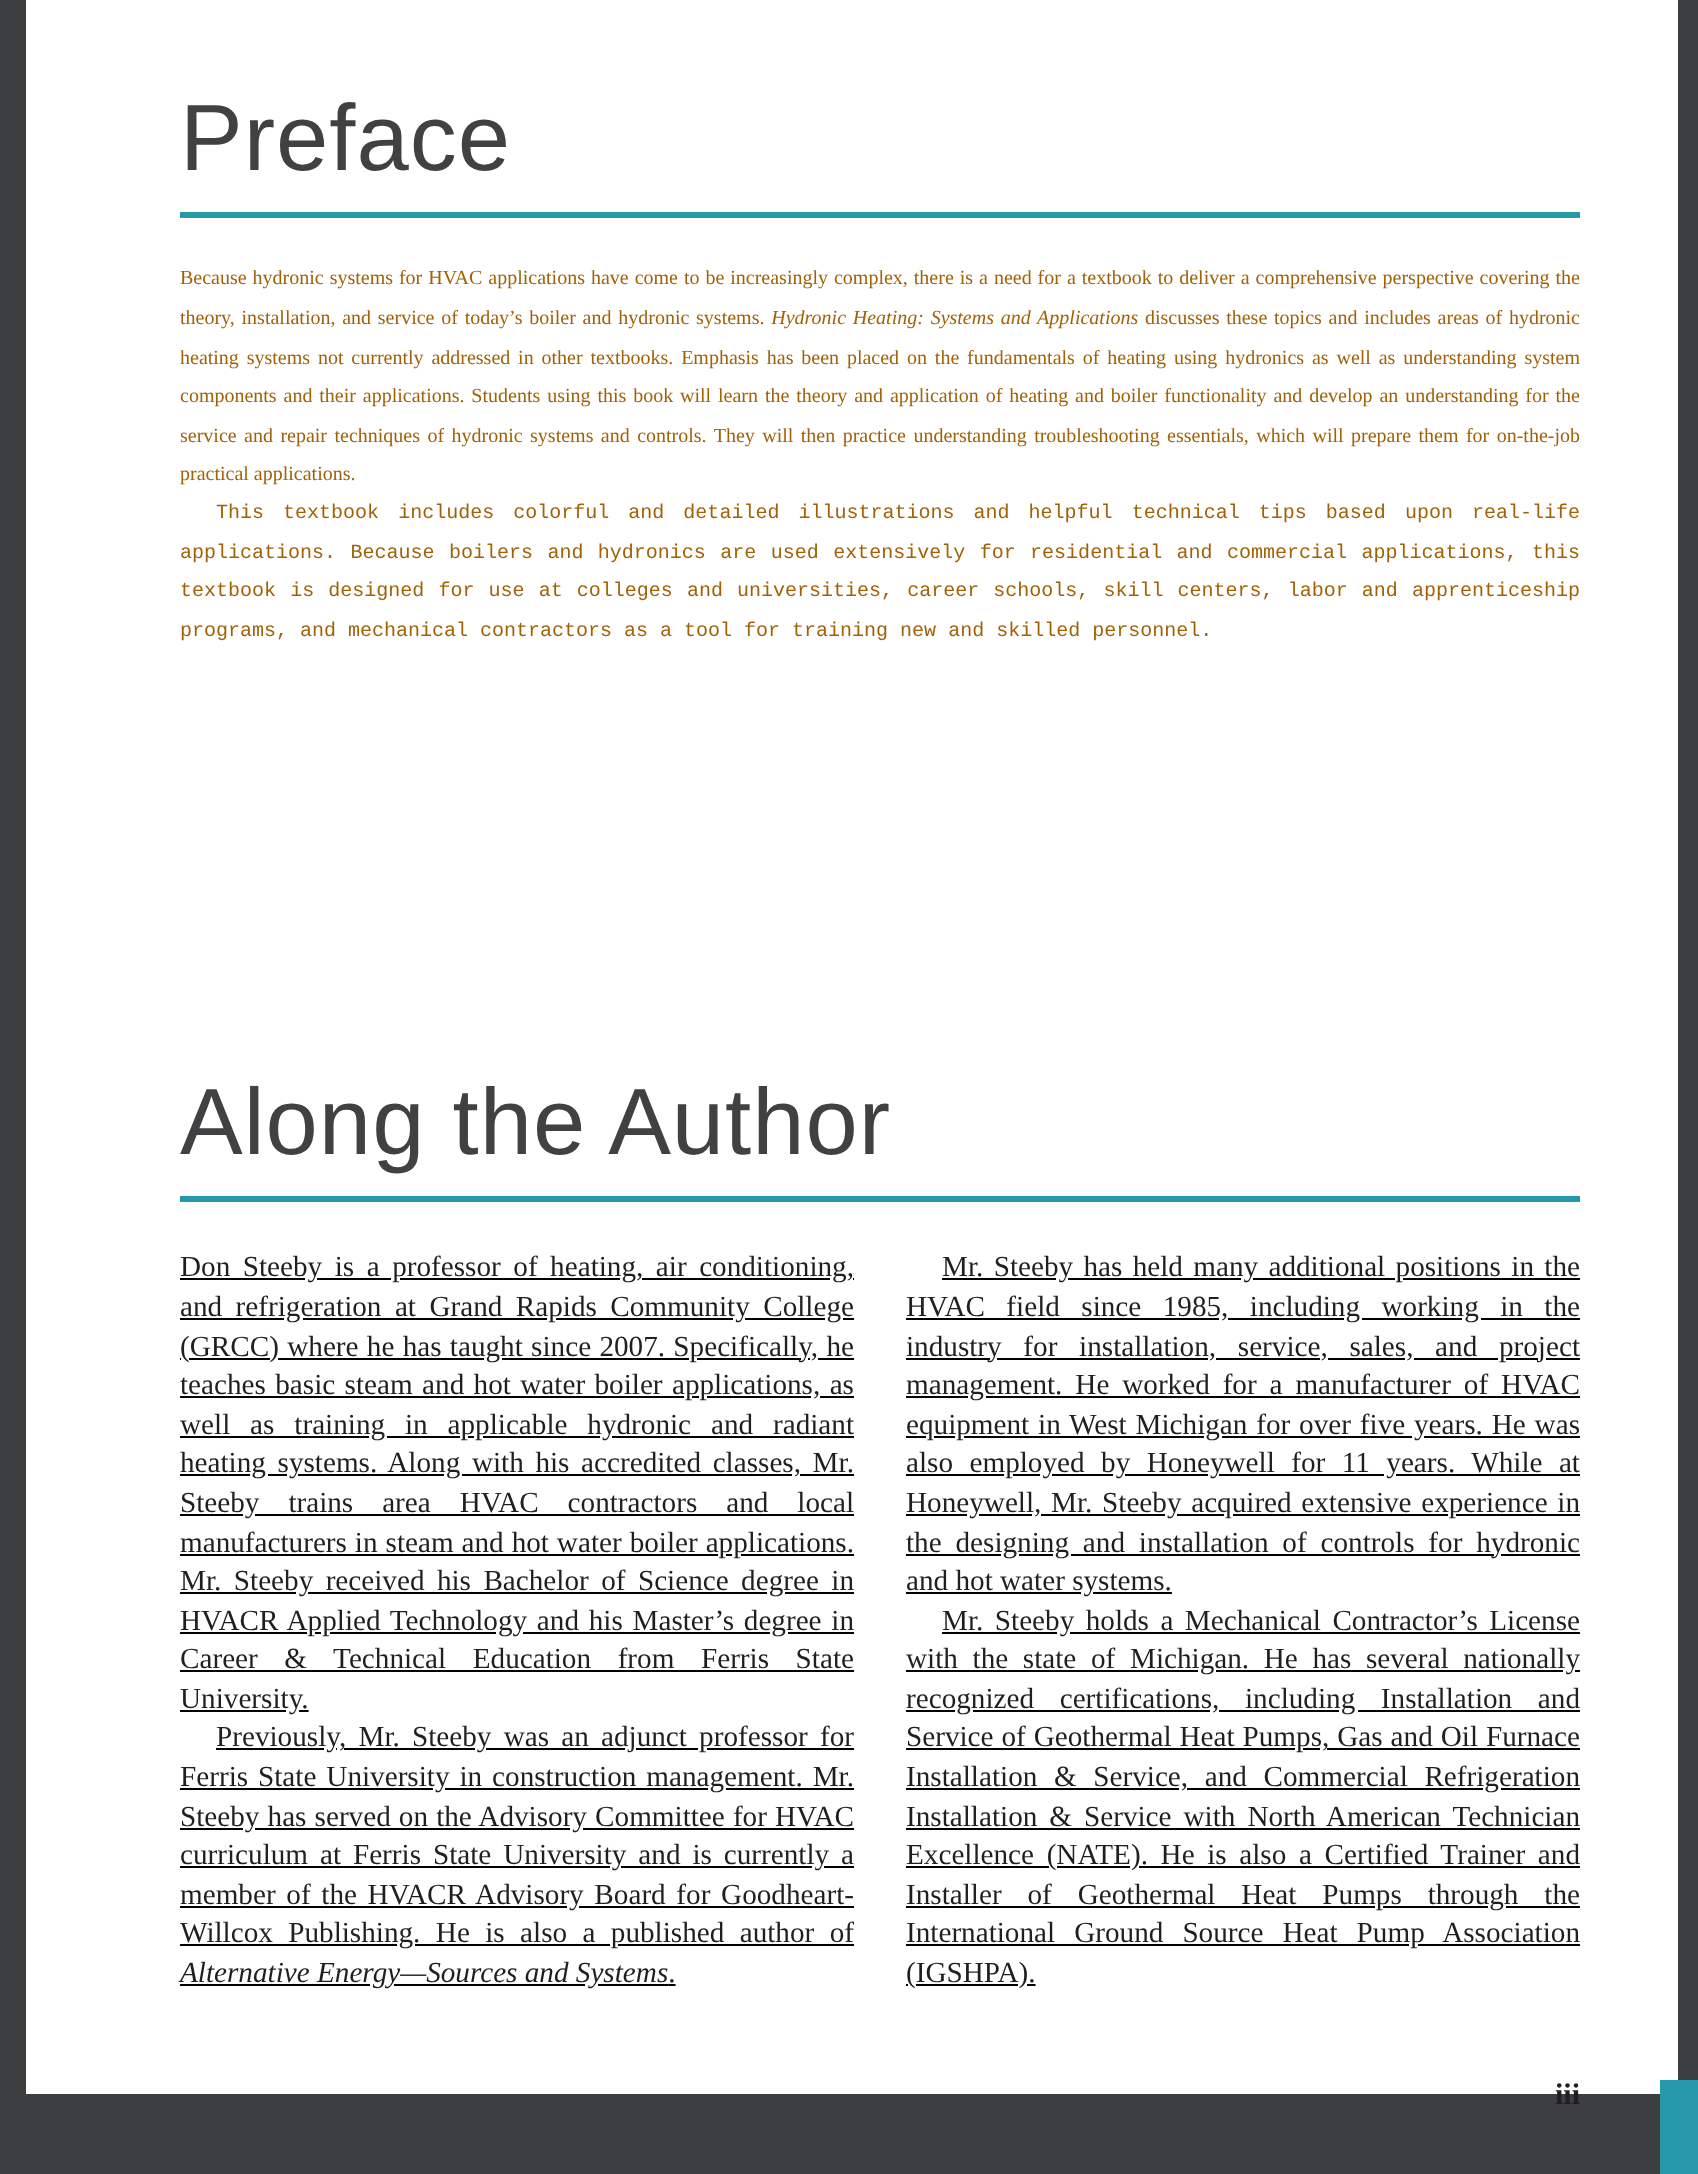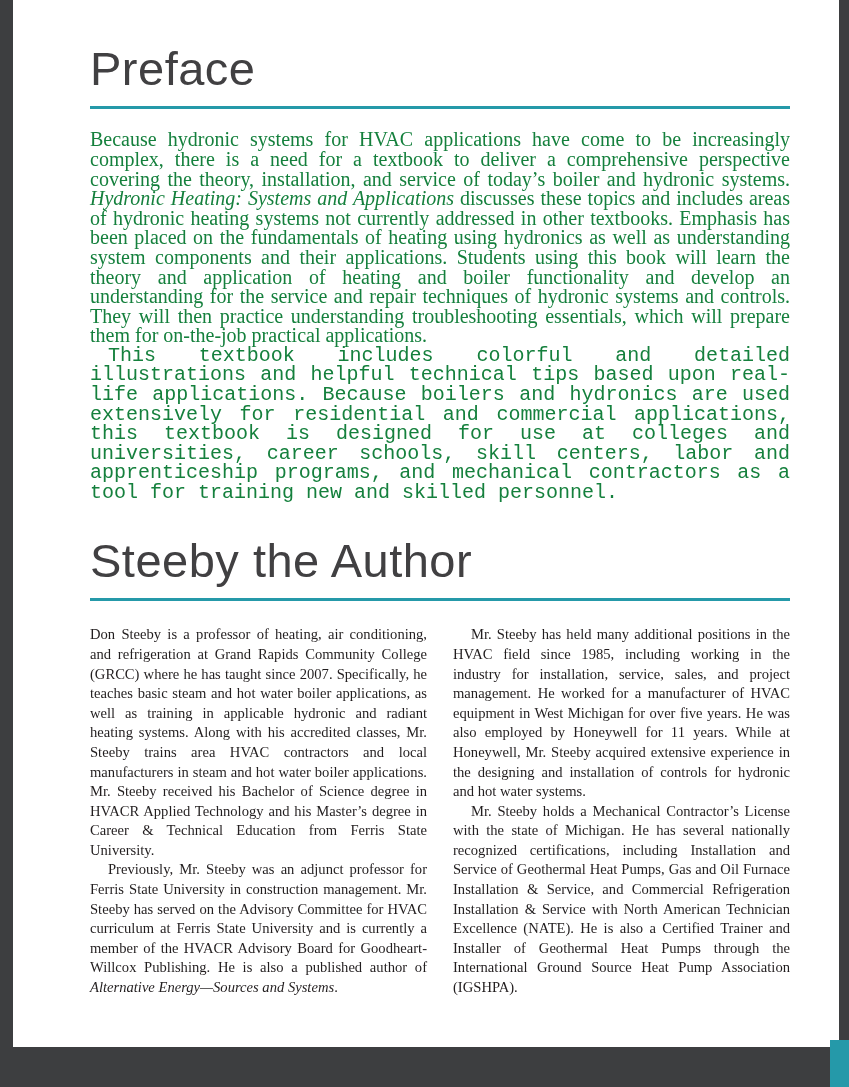--- a/index.html
+++ b/index.html
@@ -64,40 +64,41 @@
   }
   .rule {
     border: none;
     height: 3px;
     background: #2599a9;
     margin: 13px 0 0 0;
   }
 
   .body-text {
     margin-top: 21px;
-    font-size: 20px;
+    font-size: 10px;
     line-height: 19.6px;
-    color: #15803d;
+    color: #a16207;
     text-align: justify;
   }
   .body-text p {
     margin: 0;
   }
   .body-text p.indent {
     text-indent: 18px;
     font-family: Liberation Mono, monospace;
   }
   .body-text em {
     font-style: italic;
   }
 
   .columns {
     display: flex;
     gap: 26px;
     margin-top: 24px;
+    text-decoration: underline;
   }
   .col {
     flex: 1;
     font-size: 14.6px;
     line-height: 19.6px;
     color: #221e1f;
     text-align: justify;
   }
   .col p { margin: 0; }
   .col p.indent { text-indent: 18px; }
@@ -127,28 +128,29 @@
   <div class="preface-section">
     <h1 class="section-title">Preface</h1>
     <hr class="rule">
     <div class="body-text">
       <p><span>Because hydronic systems for HVAC applications have come to be increasingly complex, there is a need for a textbook to deliver a comprehensive perspective covering the theory, installation, and service of today’s boiler and hydronic systems. </span><em>Hydronic Heating: Systems and Applications</em><span> discusses these topics and includes areas of hydronic heating systems not currently addressed in other textbooks.  Emphasis has been placed on the fundamentals of heating using hydronics as well as understanding system components and their applications.  Students using this book will learn the theory and application of heating and boiler functionality and develop an understanding for the service and repair techniques of hydronic systems and controls. They will then practice understanding troubleshooting essentials, which will prepare them for on-the-job practical applications.</span></p>
       <p class="indent">This textbook includes colorful and detailed illustrations and helpful technical tips based upon real-life applications. Because boilers and hydronics are used extensively for residential and commercial applications, this textbook is designed for use at colleges and universities, career schools, skill centers, labor and apprenticeship programs, and mechanical contractors as a tool for training new and skilled personnel.</p>
     </div>
   </div>
 
   <div class="about-section">
-    <h1 class="section-title">Steeby the Author</h1>
+    <h1 class="section-title">Along the Author</h1>
     <hr class="rule">
     <div class="columns">
       <div class="col">
         <p>Don Steeby is a professor of heating, air conditioning, and refrigeration at Grand Rapids Community College (GRCC) where he has taught since 2007. Specifically, he teaches basic steam and hot water boiler applications, as well as training in applicable hydronic and radiant heating systems. Along with his accredited classes, Mr. Steeby trains area HVAC contractors and local manufacturers in steam and hot water boiler applications. Mr. Steeby received his Bachelor of Science degree in HVACR Applied Technology and his Master’s degree in Career &amp; Technical Education from Ferris State University.</p>
         <p class="indent"><span>Previously, Mr. Steeby was an adjunct professor for Ferris State University in construction management. Mr. Steeby has served on the Advisory Committee for HVAC curriculum at Ferris State University and is currently a member of the HVACR Advisory Board for Goodheart-Willcox Publishing. He is also a published author of </span><em>Alternative Energy—Sources and Systems</em><span>.</span></p>
       </div>
       <div class="col">
         <p class="indent">Mr. Steeby has held many additional positions in the HVAC field since 1985, including working in the industry for installation, service, sales, and project management. He worked for a manufacturer of HVAC equipment in West Michigan for over five years. He was also employed by Honeywell for 11 years. While at Honeywell, Mr. Steeby acquired extensive experience in the designing and installation of controls for hydronic and hot water systems.</p>
         <p class="indent">Mr. Steeby holds a Mechanical Contractor’s License with the state of Michigan. He has several nationally recognized certifications, including Installation and Service of Geothermal Heat Pumps, Gas and Oil Furnace Installation &amp; Service, and Commercial Refrigeration Installation &amp; Service with North American Technician Excellence (NATE). He is also a Certified Trainer and Installer of Geothermal Heat Pumps through the International Ground Source Heat Pump Association (IGSHPA).</p>
       </div>
     </div>
   </div>
 
+  <div class="page-number">iii</div>
 
 </div>
 
 </body></html>

